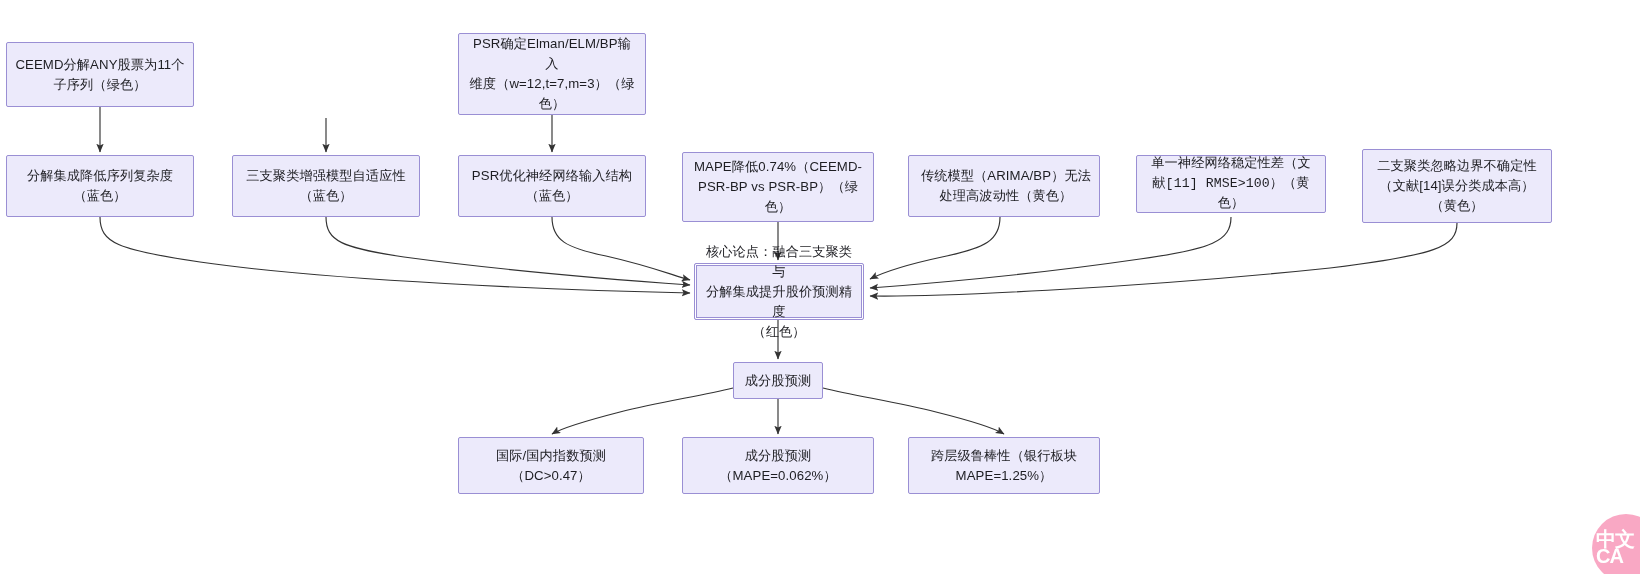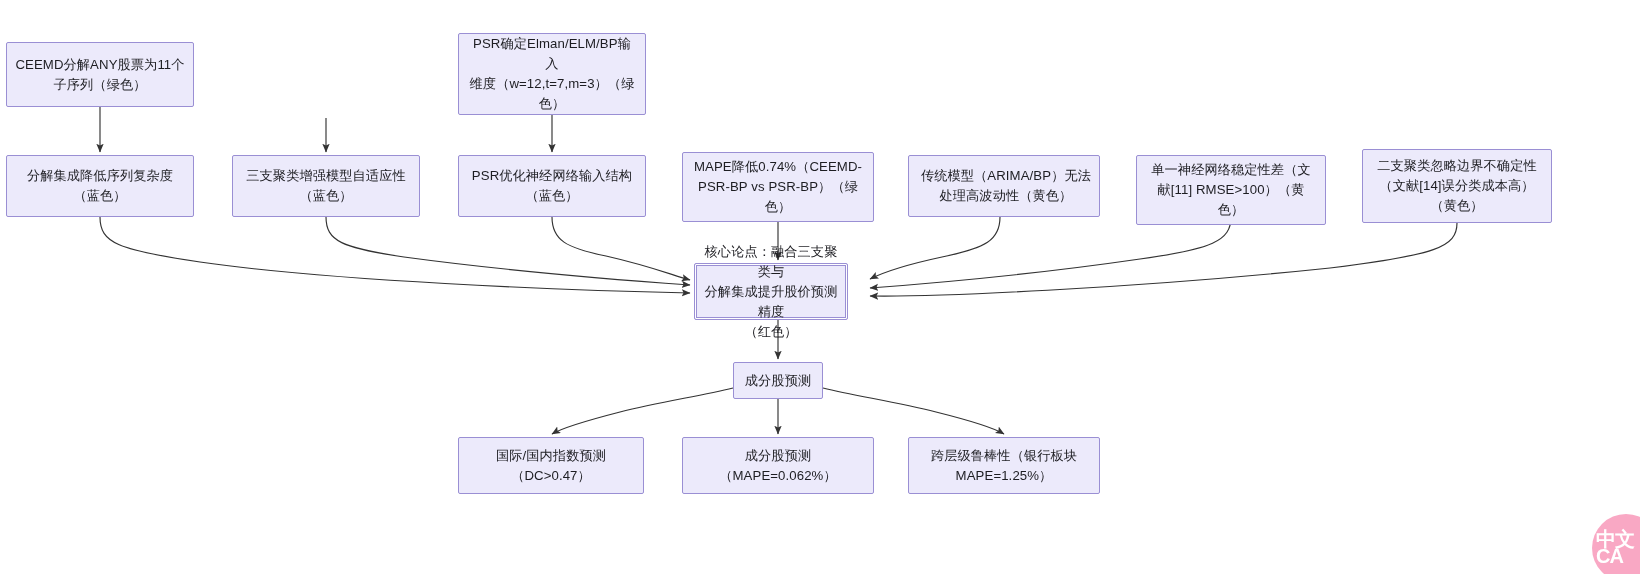--- a/index.html
+++ b/index.html
@@ -138,32 +138,32 @@
     <span class="label">MAPE降低0.74%（CEEMD-
 PSR-BP vs PSR-BP）（绿
 色）</span>
   </div>
 
   <div class="node" style="left:908px; top:155px; width:192px; height:62px;justify-content:flex-end;">
     <span class="label">传统模型（ARIMA/BP）无法
 处理高波动性（黄色）</span>
   </div>
 
-  <div class="node" style="left:1136px; top:155px; width:190px; height:70px;">
+  <div class="node" style="left:1136px; top:155px; width:190px; height:58px;font-family:Liberation Mono, monospace;">
     <span class="label">单一神经网络稳定性差（文
 献[11] RMSE&gt;100）（黄色）</span>
   </div>
 
   <div class="node" style="left:1362px; top:149px; width:190px; height:74px;">
     <span class="label">二支聚类忽略边界不确定性
 （文献[14]误分类成本高）
 （黄色）</span>
   </div>
 
-  <div class="node core" style="left:694px; top:263px; width:154px; height:57px;">
+  <div class="node core" style="left:694px; top:263px; width:170px; height:57px;">
     <span class="label">核心论点：融合三支聚类与
 分解集成提升股价预测精度
 （红色）</span>
   </div>
 
   <div class="node" style="left:733px; top:362px; width:90px; height:37px;">
     <span class="label">成分股预测</span>
   </div>
 
   <div class="node" style="left:458px; top:437px; width:186px; height:57px;">

